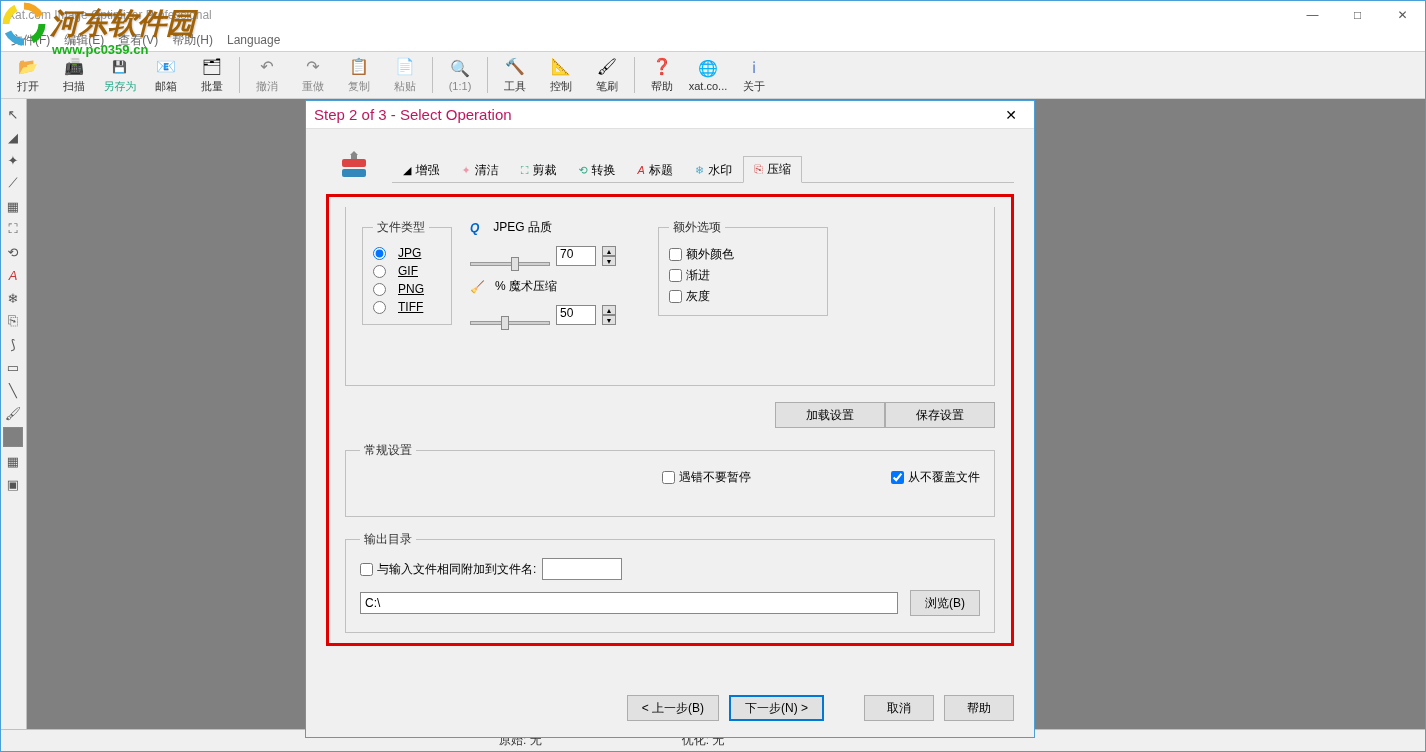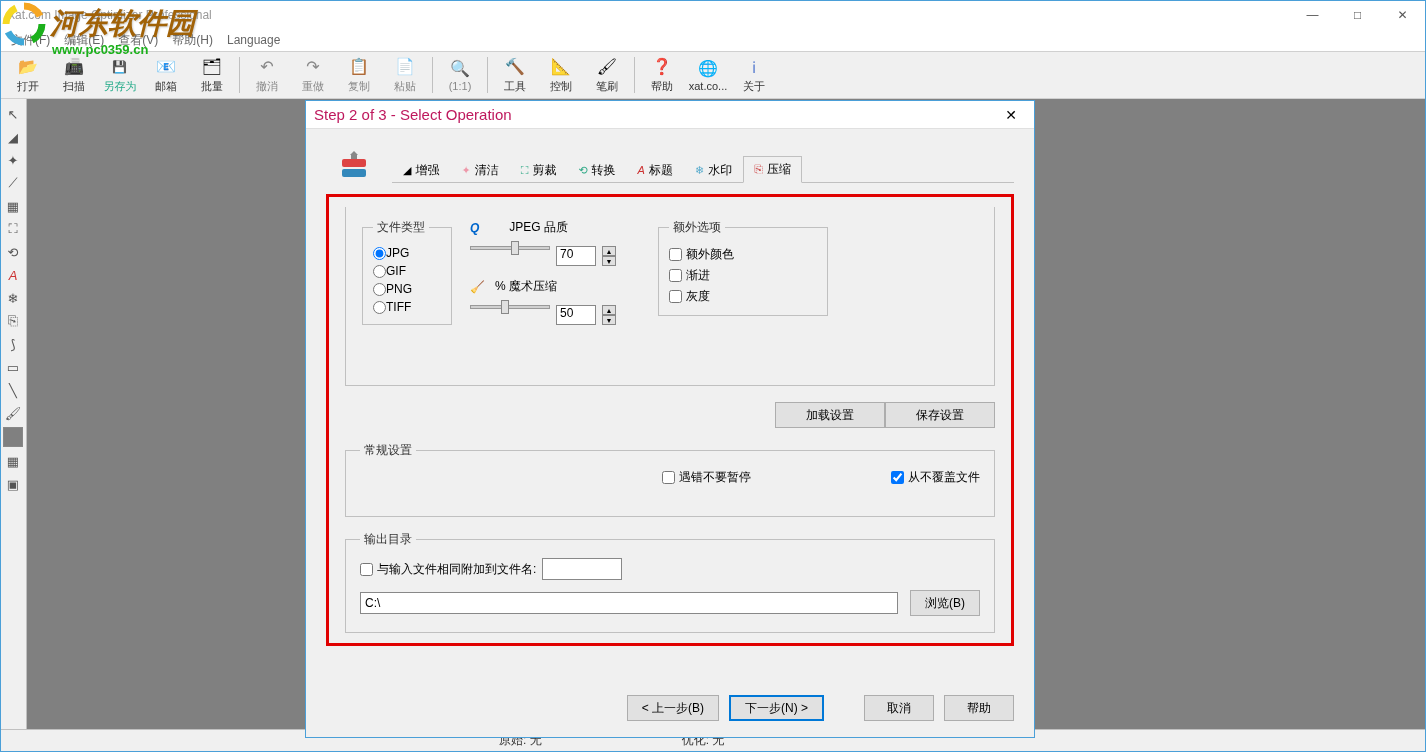--- a/index.html
+++ b/index.html
@@ -57,24 +57,24 @@
 
 
 .red-box { border: 3px solid #e00000; padding: 10px 16px; margin-top: -1px; }
 
 
 fieldset { border: 1px solid #c0c0c0; padding: 8px 10px; }
 legend { padding: 0 4px; color: #333; }
 
 .compress-row1 { display: flex; gap: 18px; align-items: flex-start; }
 .filetype-fs { width: 90px; }
-.filetype-fs label { display: flex; gap: 0; align-items: flex-end; padding: 2px 0; }
+.filetype-fs label { display: flex; gap: 12px; align-items: flex-end; padding: 2px 0; text-decoration: underline; }
 .quality-area { width: 170px; }
 .quality-group { display: flex; align-items: center; gap: 6px; margin-bottom: 10px; }
-.slider-row { display: flex; align-items: flex-start; gap: 6px; }
+.slider-row { display: flex; align-items: flex-end; gap: 6px; }
 .slider { width: 80px; height: 4px; background: #d0d0d0; border: 1px solid #999; position: relative; }
 .slider-thumb { position: absolute; width: 8px; height: 14px; background: #e0e0e0; border: 1px solid #888; top: -6px; }
 .spin-input { width: 40px; height: 20px; border: 1px solid #888; background: #fff; padding: 0 3px; display: inline-block; }
 .spin-btns { display: inline-flex; flex-direction: column; }
 .spin-btns span { width: 14px; height: 10px; background: #e0e0e0; border: 1px solid #888; font-size: 7px; display: flex; align-items: center; justify-content: center; line-height: 1; }
 .extra-fs { flex: 1; max-width: 170px; }
 .extra-fs label { display: flex; gap: 4px; align-items: center; padding: 2px 0; }
 
 .check-row { display: flex; align-items: center; gap: 4px; margin-top: 14px; }
 .check-row > span.gap { width: 30px; }
@@ -303,21 +303,21 @@
               </label>
             <label>
                 <input type="radio" name="ft" style="">
                 <span>TIFF</span>
               </label>
           </fieldset>
 
           <div class="quality-area">
             <div class="quality-group">
               <span style="color:#06c;font-weight:bold;font-style:italic">Q</span>
-              <span style="margin-left:24px">JPEG 品质</span>
+              <span style="margin-left:8px">JPEG 品质</span>
             </div>
             <div class="slider-row">
               <div class="slider">
                   <div class="slider-thumb" style="left:40px"></div>
                 </div>
               <span class="spin-input">70</span>
               <span class="spin-btns">
                   <span>▲</span>
                   <span>▼</span>
                 </span>

